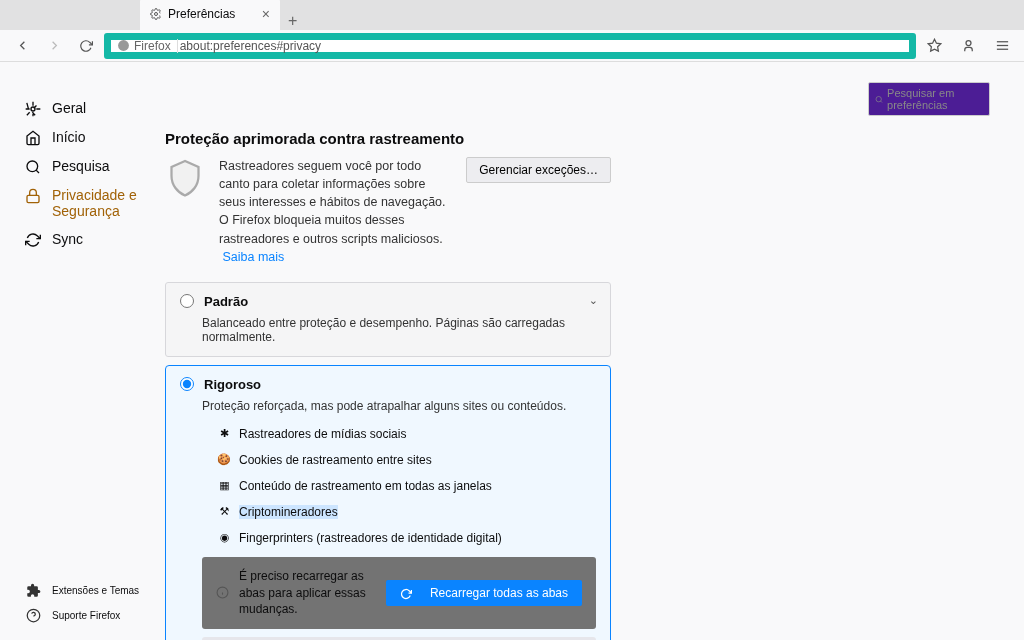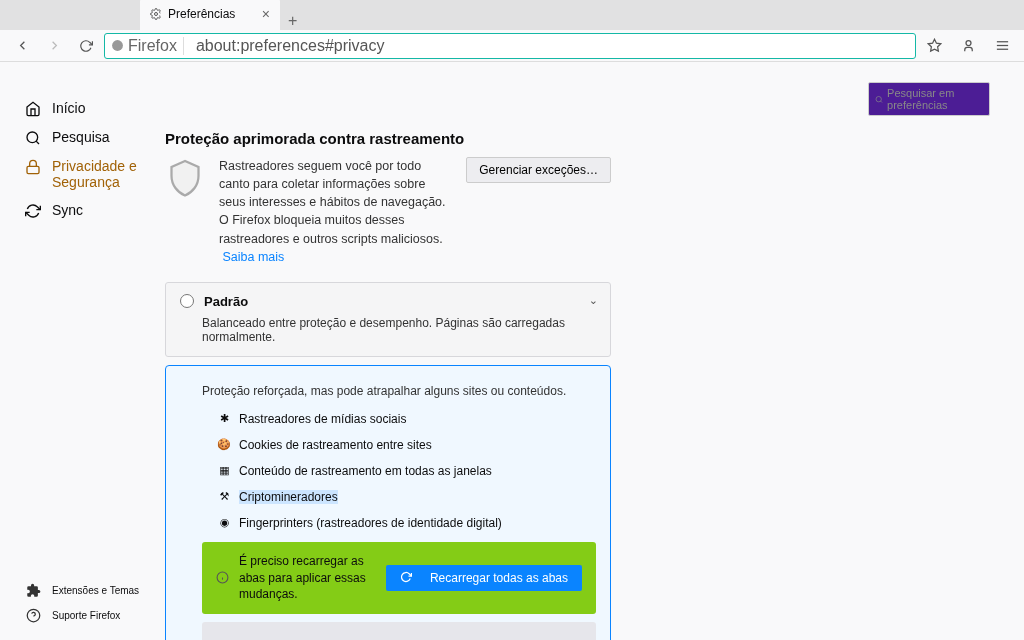--- a/index.html
+++ b/index.html
@@ -8,21 +8,21 @@
 .browser-chrome { background: #e1e1e2; }
 .tab-strip { height: 30px; display: flex; align-items: flex-end; background: #e1e1e2; }
 .tab-spacer { width: 140px; }
 .tab { background: #f9f9fa; height: 28px; display: flex; align-items: center; padding: 16px 10px; min-width: 140px; border-top-left-radius: 4px; border-top-right-radius: 4px; font-size: 12px; gap: 6px; position: relative; }
 .tab-close { margin-left: auto; font-size: 14px; color: #666; cursor: pointer; }
 .new-tab { padding: 0 8px; font-size: 16px; color: #666; cursor: pointer; }
 
 .toolbar { background: #f9f9fa; height: 32px; display: flex; align-items: center; padding: 0 8px; gap: 4px; border-bottom: 1px solid #ddd; }
 .nav-btn { width: 28px; height: 28px; display: flex; align-items: center; justify-content: center; border-radius: 4px; cursor: pointer; color: #555; }
 .nav-btn.disabled { color: #bbb; }
-.urlbar { flex: 1; background: #fff; border: 1px solid #14b8a6; border-radius: 3px; height: 26px; display: flex; align-items: center; padding: 0 6px; gap: 12px; font-size: 16px; }
+.urlbar { flex: 1; background: #fff; border: 7px solid #14b8a6; border-radius: 3px; height: 26px; display: flex; align-items: center; padding: 0 6px; gap: 2px; font-size: 12px; }
 .urlbar .identity { display: flex; align-items: center; gap: 4px; color: #666; border-right: 1px solid #ddd; padding-right: 6px; }
 .url-text { color: #555; }
 .url-right { display: flex; align-items: center; gap: 6px; }
 
 .content { display: flex; height: calc(640px - 62px); }
 
 .sidebar { width: 165px; padding: 32px 0 12px 24px; display: flex; flex-direction: column; }
 .sidebar-item { display: flex; align-items: flex-start; gap: 10px; padding: 6px 4px 6px 0; cursor: pointer; font-size: 14px; color: #0c0c0d; }
 .sidebar-item.active { color: #a16207; }
 .sidebar-item .icon { width: 18px; display: flex; justify-content: center; flex-shrink: 0; margin-top: 1px; }
@@ -52,23 +52,23 @@
 .option-title { font-weight: 600; font-size: 13px; }
 .option-desc { font-size: 12px; color: #333; margin-top: 7px; margin-left: 22px; }
 
 .option-card.selected { border: 1px solid #0a84ff; background: #f0f8ff; border-radius: 4px; }
 
 .tracker-list { margin-left: 38px; margin-top: 14px; }
 .tracker-item { display: flex; align-items: center; gap: 8px; font-size: 12px; margin-bottom: 12px; }
 .tracker-item .t-icon { width: 13px; display: flex; justify-content: center; font-size: 11px; }
 .highlighted-text { background: #cce5ff; }
 
-.info-box { background: #84cc16; border-radius: 3px; padding: 11px 14px; margin: 4px 0 0 22px; display: flex; align-items: center; gap: 10px; }
+.info-box { background: #737373; border-radius: 3px; padding: 11px 14px; margin: 4px 0 0 22px; display: flex; align-items: center; gap: 10px; }
 .info-box .msg { flex: 1; font-size: 12px; line-height: 1.4; }
-.btn-blue { background: #0a84ff; color: #fff; border-radius: 2px; padding: 6px 14px; font-size: 12px; cursor: pointer; display: flex; align-items: flex-start; gap: 18px; border: none; }
+.btn-blue { background: #0a84ff; color: #fff; border-radius: 2px; padding: 6px 14px; font-size: 12px; cursor: pointer; display: flex; align-items: flex-end; gap: 18px; border: none; }
 
 .warn-box { background: #e6e6eb; border-radius: 3px; padding: 11px 14px; margin: 8px 0 4px 22px; font-size: 12px; line-height: 1.5; }
 
 svg { display: block; }
 </style>
 </head>
 <body>
 
 <div class="browser-chrome">
   <div class="tab-strip">
@@ -132,20 +132,29 @@
             <line x1="3" y1="12" x2="21" y2="12"></line>
             <line x1="3" y1="18" x2="21" y2="18"></line>
           </svg>
       </div>
     </div>
   </div>
 </div>
 
 <div class="content">
   <div class="sidebar">
+    <div class="sidebar-item">
+      <span class="icon">
+        <svg width="16" height="16" viewBox="0 0 24 24" fill="none" stroke="currentColor" stroke-width="2">
+            <circle cx="12" cy="12" r="3"></circle>
+            <path d="M12 1v6m0 10v6m11-11h-6M7 12H1m16.24-5.24l-4.24 4.24m-6 6l-4.24 4.24m12.48 0l-4.24-4.24m-6-6L2.76 2.76"></path>
+          </svg>
+      </span>
+      <span>Geral</span>
+    </div>
     <div class="sidebar-item">
       <span class="icon">
         <svg width="16" height="16" viewBox="0 0 24 24" fill="none" stroke="currentColor" stroke-width="2">
             <path d="M3 9l9-7 9 7v11a2 2 0 0 1-2 2H5a2 2 0 0 1-2-2z"></path>
             <polyline points="9 22 9 12 15 12 15 22"></polyline>
           </svg>
       </span>
       <span>Início</span>
     </div>
     <div class="sidebar-item">
@@ -229,20 +238,24 @@
       <div class="option-card">
         <span class="chevron">⌄</span>
         <label>
           <input type="radio" name="lvl" style="">
           <span class="option-title">Padrão</span>
         </label>
         <div class="option-desc">Balanceado entre proteção e desempenho. Páginas são carregadas normalmente.</div>
       </div>
 
       <div class="option-card selected">
+        <label>
+          <input type="radio" name="lvl" checked="" style="">
+          <span class="option-title">Rigoroso</span>
+        </label>
         <div class="option-desc">Proteção reforçada, mas pode atrapalhar alguns sites ou conteúdos.</div>
 
         <div class="tracker-list">
           <div class="tracker-item">
             <span class="t-icon">✱</span>
             <span>Rastreadores de mídias sociais</span>
           </div>
           <div class="tracker-item">
             <span class="t-icon">🍪</span>
             <span>Cookies de rastreamento entre sites</span>

